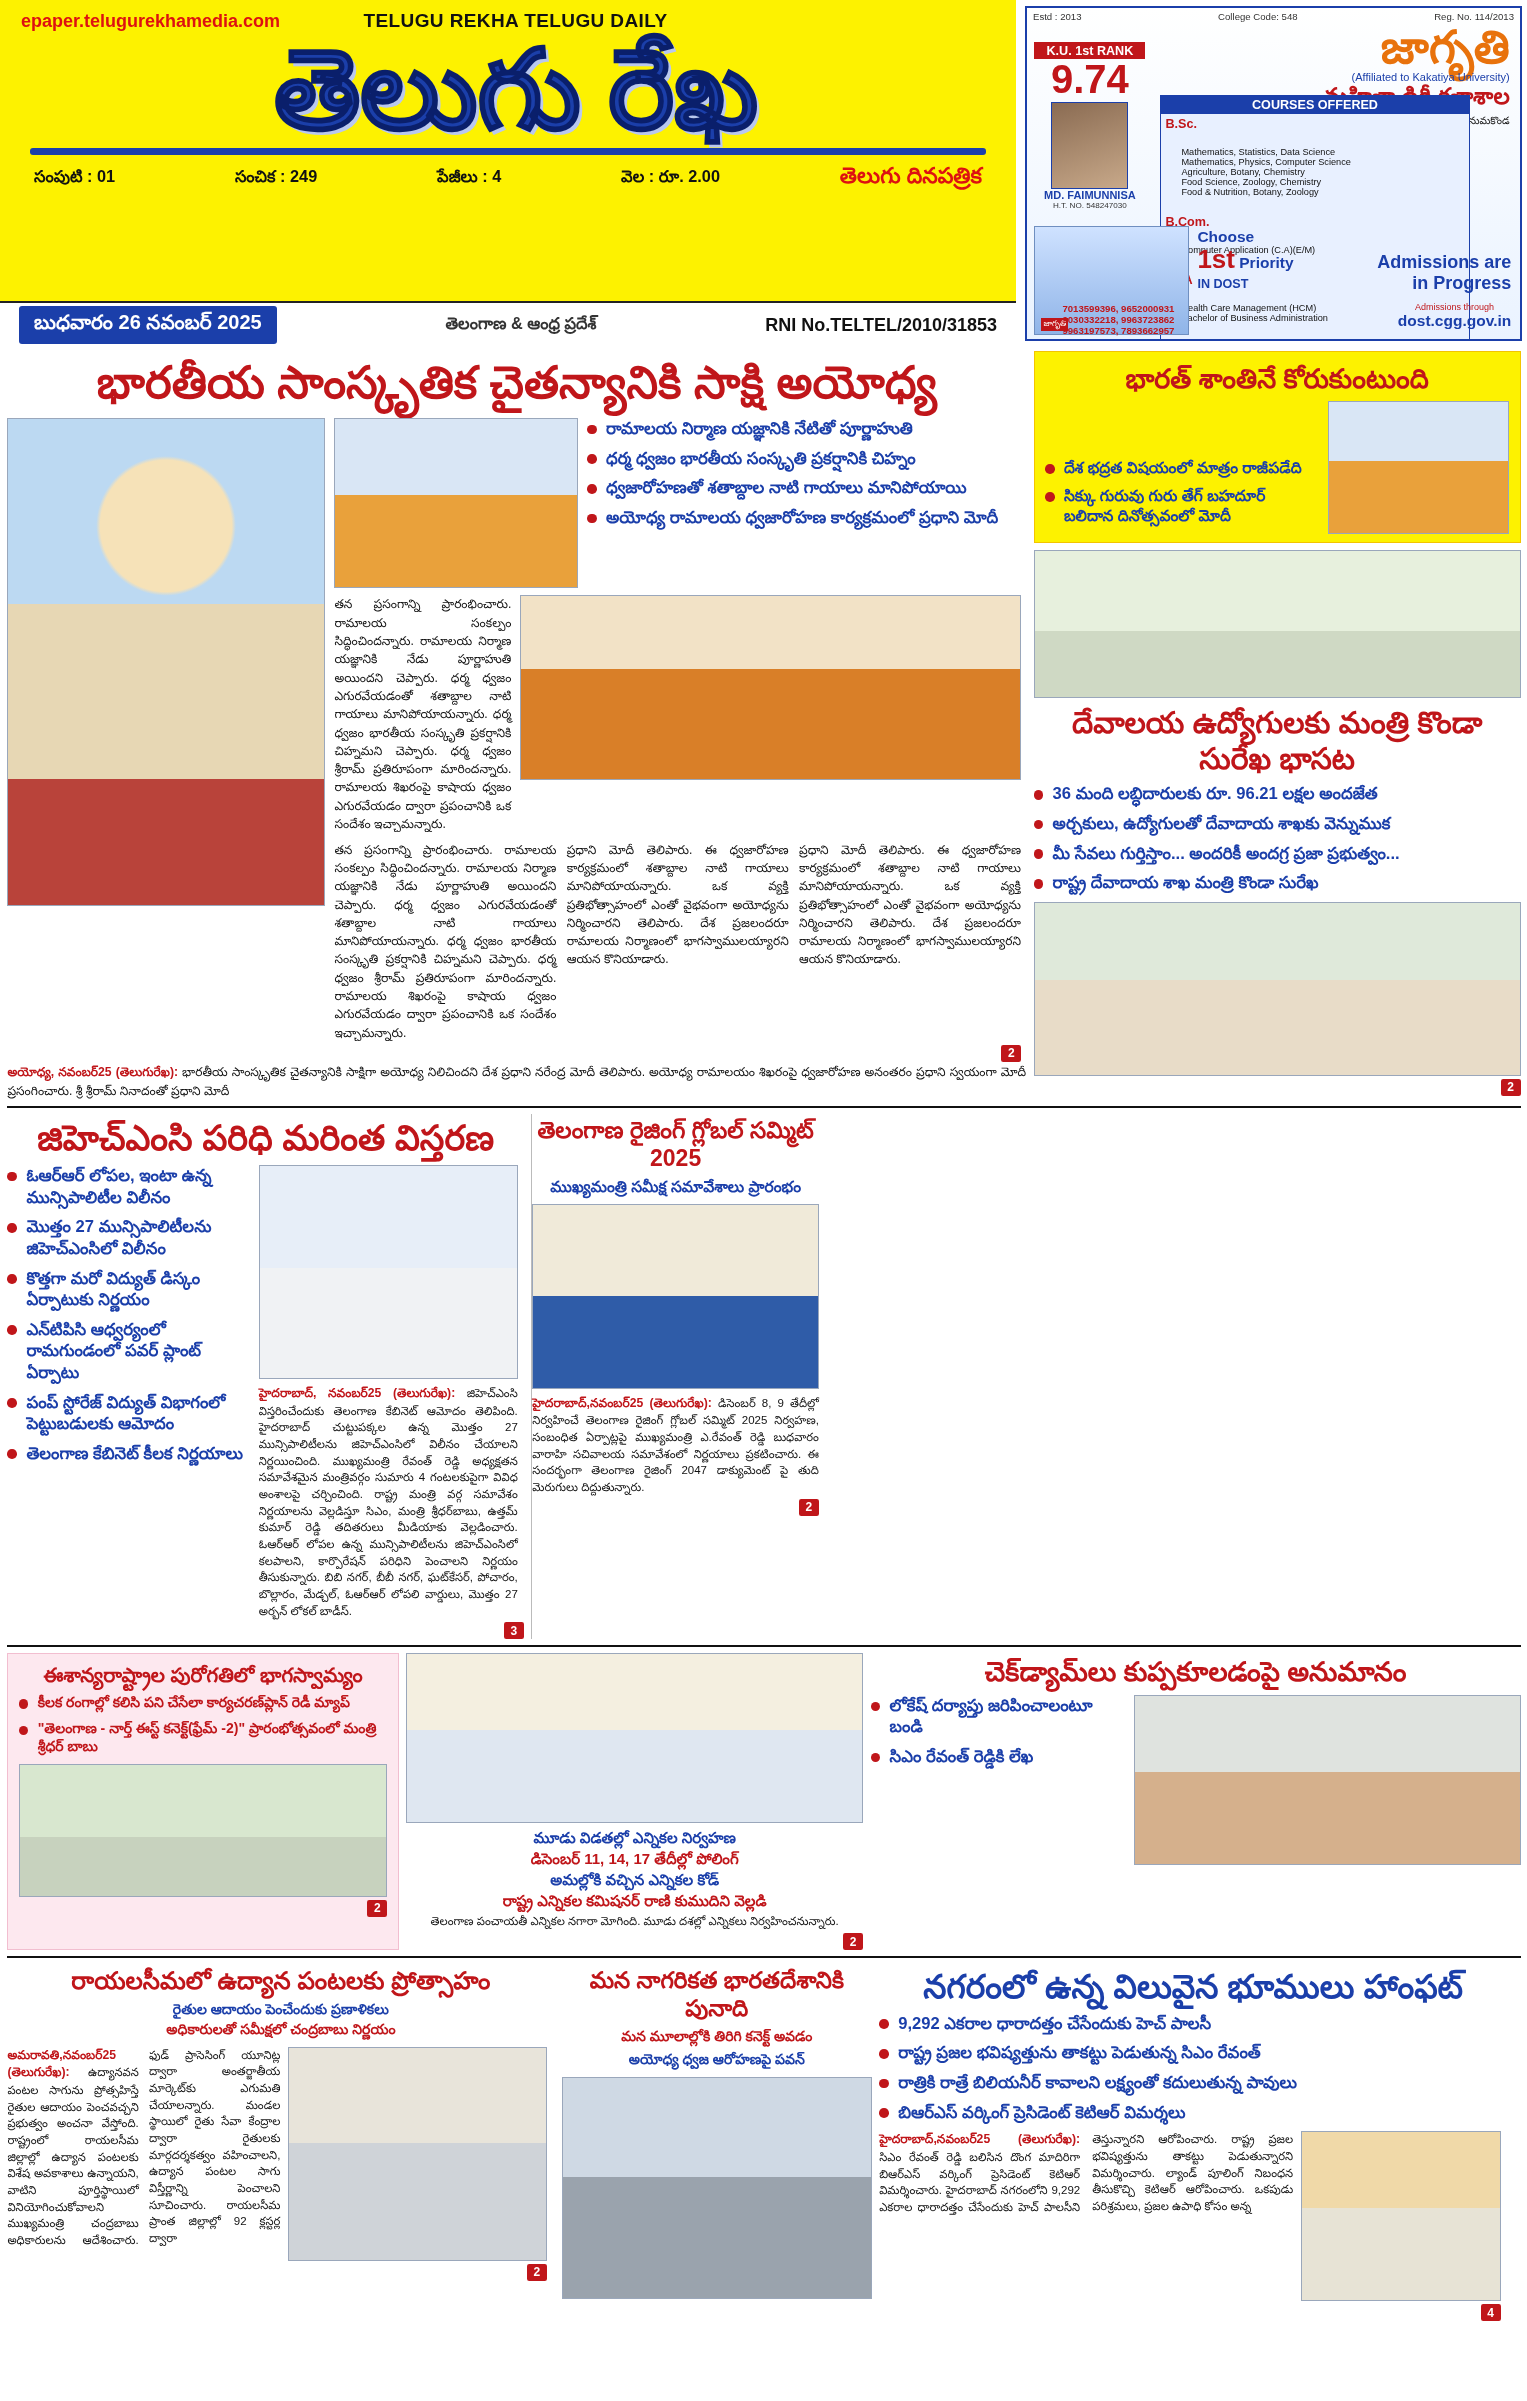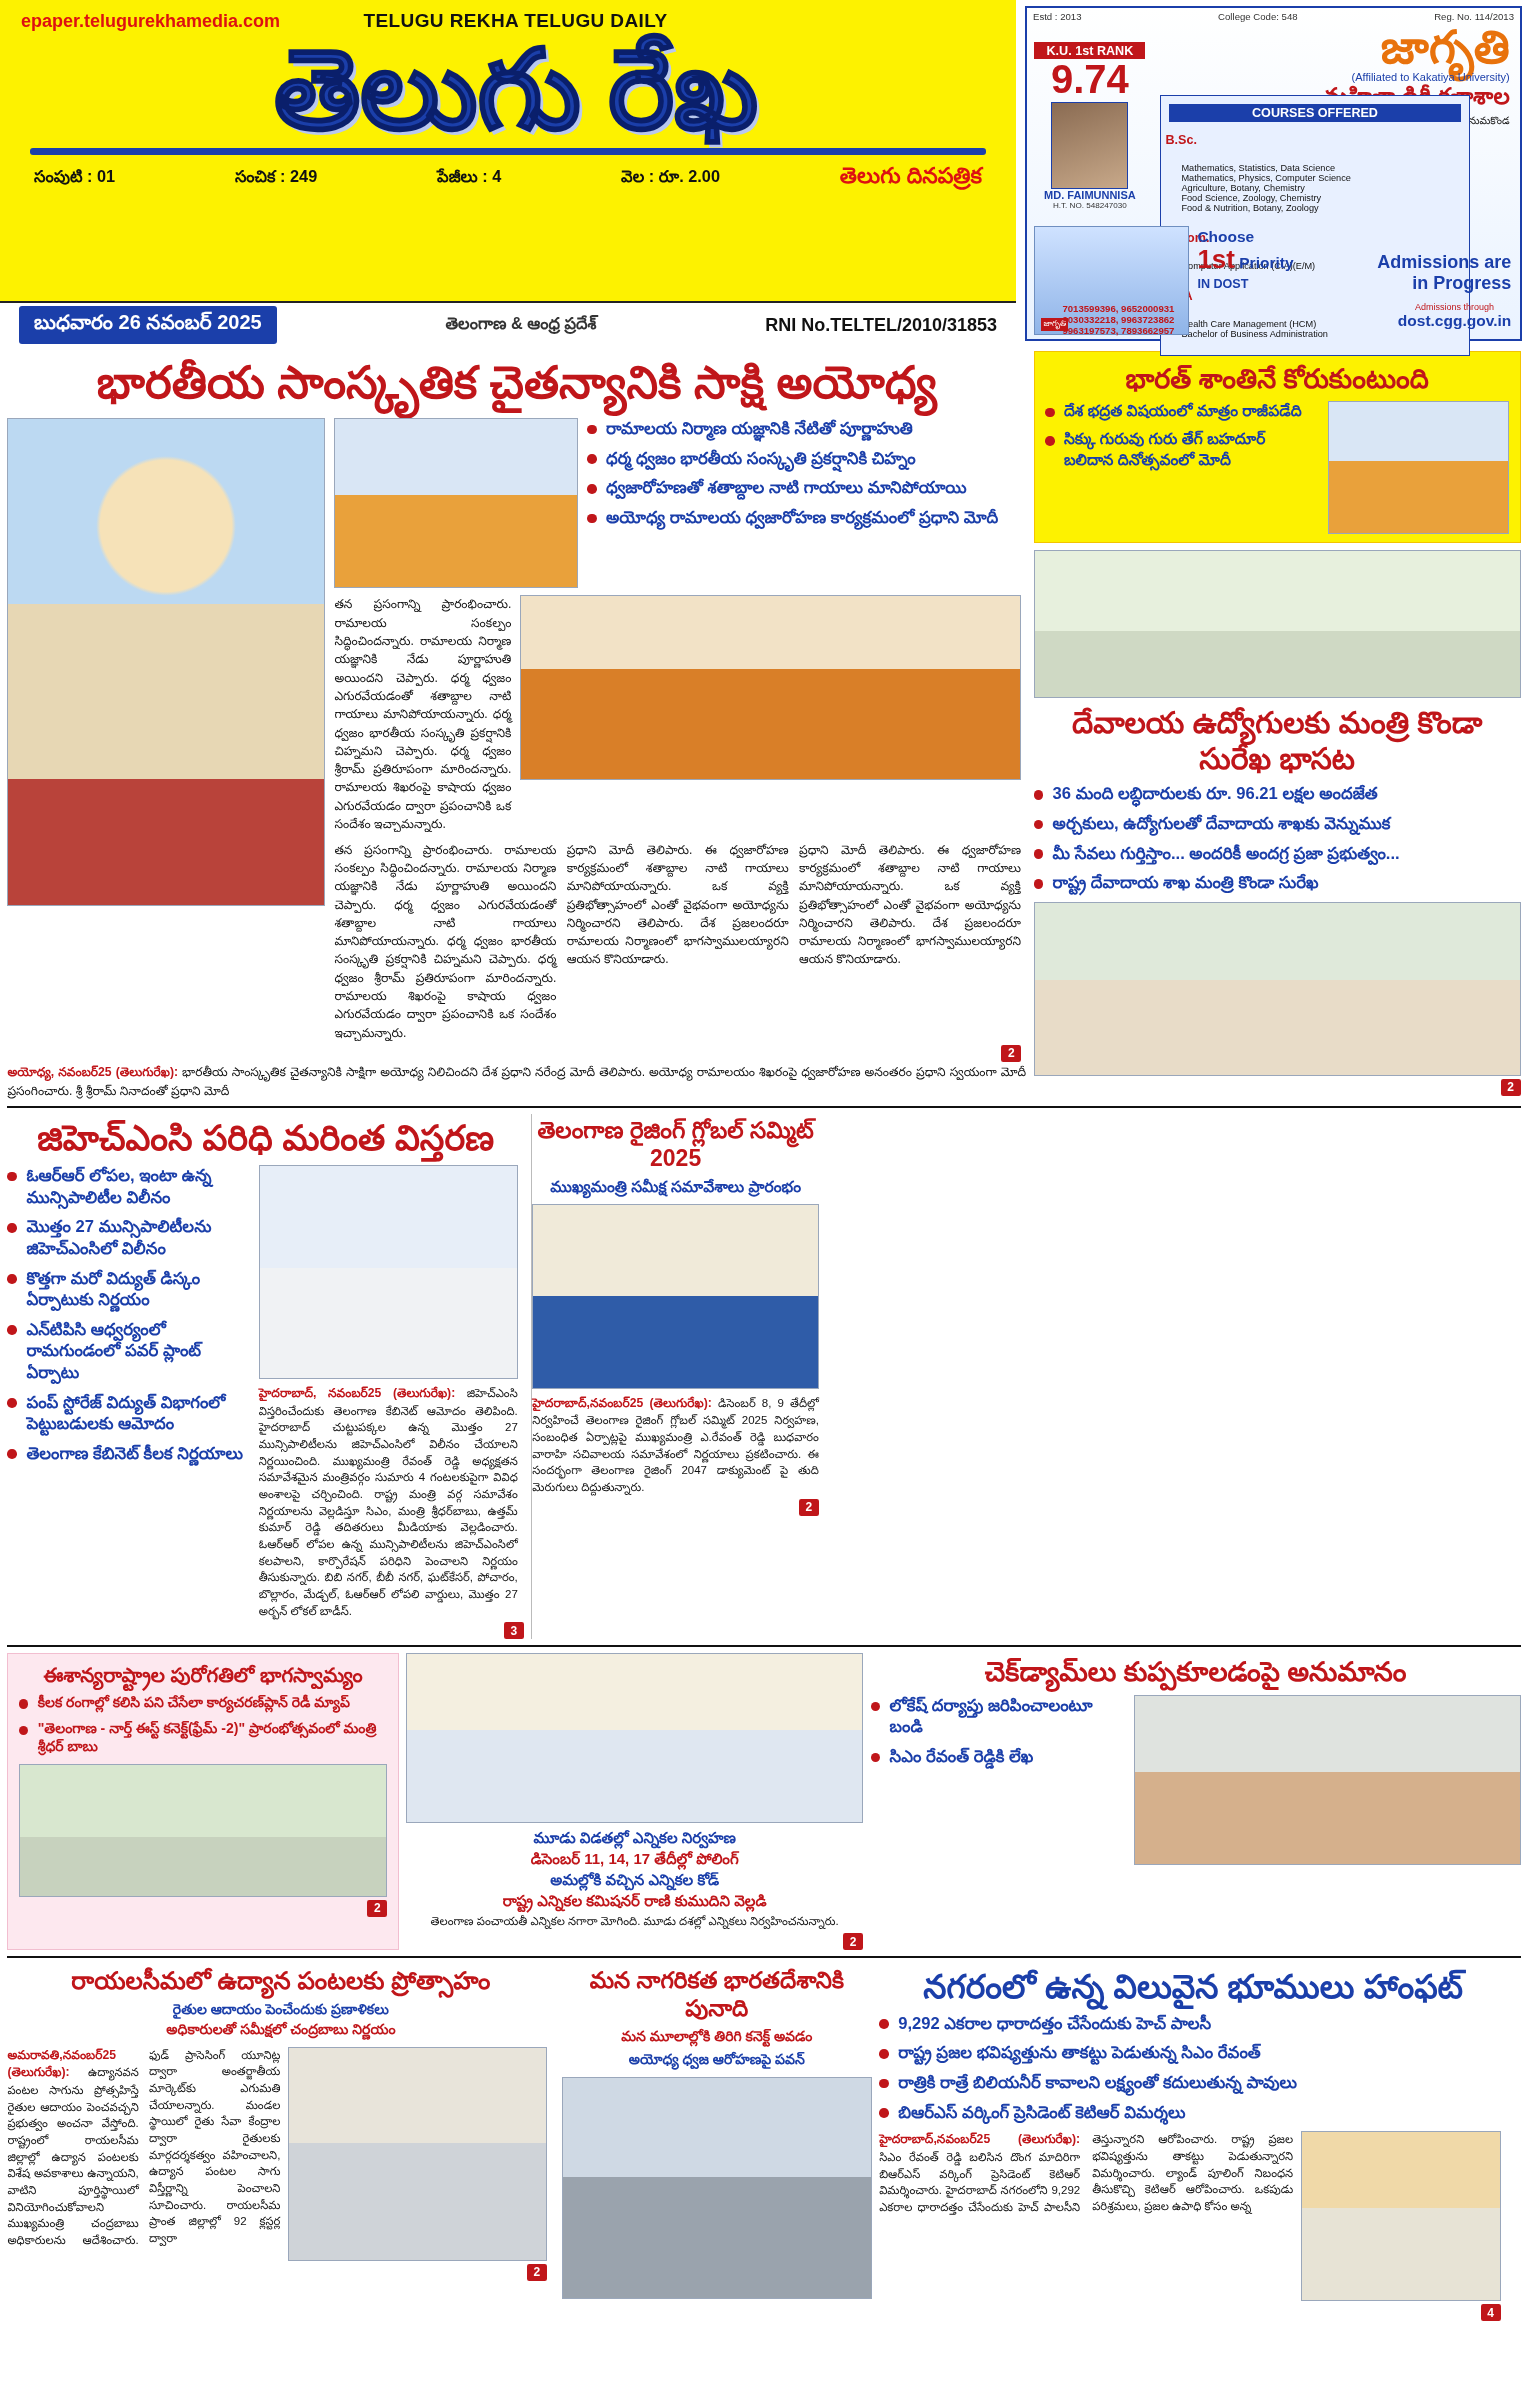--- a/index.html
+++ b/index.html
@@ -43,21 +43,21 @@
   .jag-name .t2 { color:#1b3faa; font-size:11px; }
   .jag-name .t3 { color:#c0161a; font-size:23px; font-weight:bold;}
   .jag-name .t4 { color:#111; font-size:10.3px;}
   .jag-rank { position:absolute; left:7.4px; top:34px; width:111px; text-align:center;}
   .jag-rank .rk { background:#c0161a; color:#fff; font-size:12.6px; font-weight:bold; padding:1.5px 3px;}
   .jag-rank .num { color:#c0161a; font-size:40px; font-weight:bold; line-height:1;}
   .jag-photo { width:77px; height:87px; margin:3px auto 0 auto; background:linear-gradient(160deg,#8a6b52,#c8a98a); border:1.5px solid #1b3faa;}
   .jag-pname { font-size:11px; font-weight:bold; color:#1b3faa;}
   .jag-pid { font-size:8.1px; color:#333;}
   .courses { position:absolute; left:133px; top:87px; width:310px; border:1.5px solid #1b3faa; background:#e8f0ff;}
-  .courses h4 { margin:8px; background:#1b3faa; color:#fff; font-size:12.6px; text-align:center; padding:2.2px;}
+  .courses h4 { margin:0; background:#1b3faa; color:#fff; font-size:12.6px; text-align:center; padding:2.2px;}
   .courses .grp { font-size:12.6px; font-weight:bold; color:#c0161a; padding:2.2px 4.4px 0 4.4px;}
   .courses li { font-size:9.2px; list-style:none; padding:0 4.4px; color:#111;}
   .courses ul { margin:16px; padding:0; }
   .jag-bottom { position:absolute; bottom:4.4px; left:4.4px; right:4.4px; height:111px;}
   .jag-build { position:absolute; left:3px; bottom:0; width:155px; height:109px; background:linear-gradient(#cfe2ff,#8fb4e8); border:0.7px solid #6f8fc0;}
   .jag-build .bl { position:absolute; left:6px; bottom:3px; font-size:8.1px; background:#c0161a;color:#fff;padding:0.7px 2.2px;}
   .jag-choose { position:absolute; left:166px; bottom:43px; color:#1b3faa; font-size:15.5px; font-weight:bold; line-height:1.1;}
   .jag-choose .big { color:#c0161a; font-size:26px;}
   .jag-adm { position:absolute; right:4.4px; bottom:41px; width:155px; text-align:right; color:#1b3faa; font-size:18px; font-weight:bold; line-height:1.15;}
   .jag-phone { position:absolute; left:3px; bottom:-1.5px; font-size:9.6px; color:#c0161a; font-weight:bold;margin-left:28px;}
@@ -241,21 +241,21 @@
         </div>
         <div class="body-text" style="margin-top:1.5px">
           <span class="dateline">అయోధ్య, నవంబర్25 (తెలుగురేఖ):</span>
           <span>భారతీయ సాంస్కృతిక చైతన్యానికి సాక్షిగా అయోధ్య నిలిచిందని దేశ ప్రధాని నరేంద్ర మోదీ తెలిపారు. అయోధ్య రామాలయం శిఖరంపై ధ్వజారోహణ అనంతరం ప్రధాని స్వయంగా మోదీ ప్రసంగించారు. శ్రీ శ్రీరామ్ నినాదంతో ప్రధాని మోదీ</span>
         </div>
       </div>
 
       <div style="width:487px">
         <div class="yellowbox" style="margin-bottom:7.4px">
           <h2 class="head" style="font-size:27px; text-align:center">భారత్ శాంతినే కోరుకుంటుంది</h2>
-          <div class="row" style="gap:19px; align-items:flex-start">
+          <div class="row" style="gap:19px; align-items:flex-end">
             <ul class="bullets" style="width:273px">
               <li style="font-size:15.5px">దేశ భద్రత విషయంలో మాత్రం రాజీపడేది</li>
               <li style="font-size:15.5px">సిక్కు గురువు గురు తేగ్ బహదూర్ బలిదాన దినోత్సవంలో మోదీ</li>
             </ul>
             <div class="photo ph-modi" style="width:188px;height:133px"></div>
           </div>
         </div>
 
         <div class="photo ph-grp" style="height:148px; margin-bottom:7.4px"></div>
 

